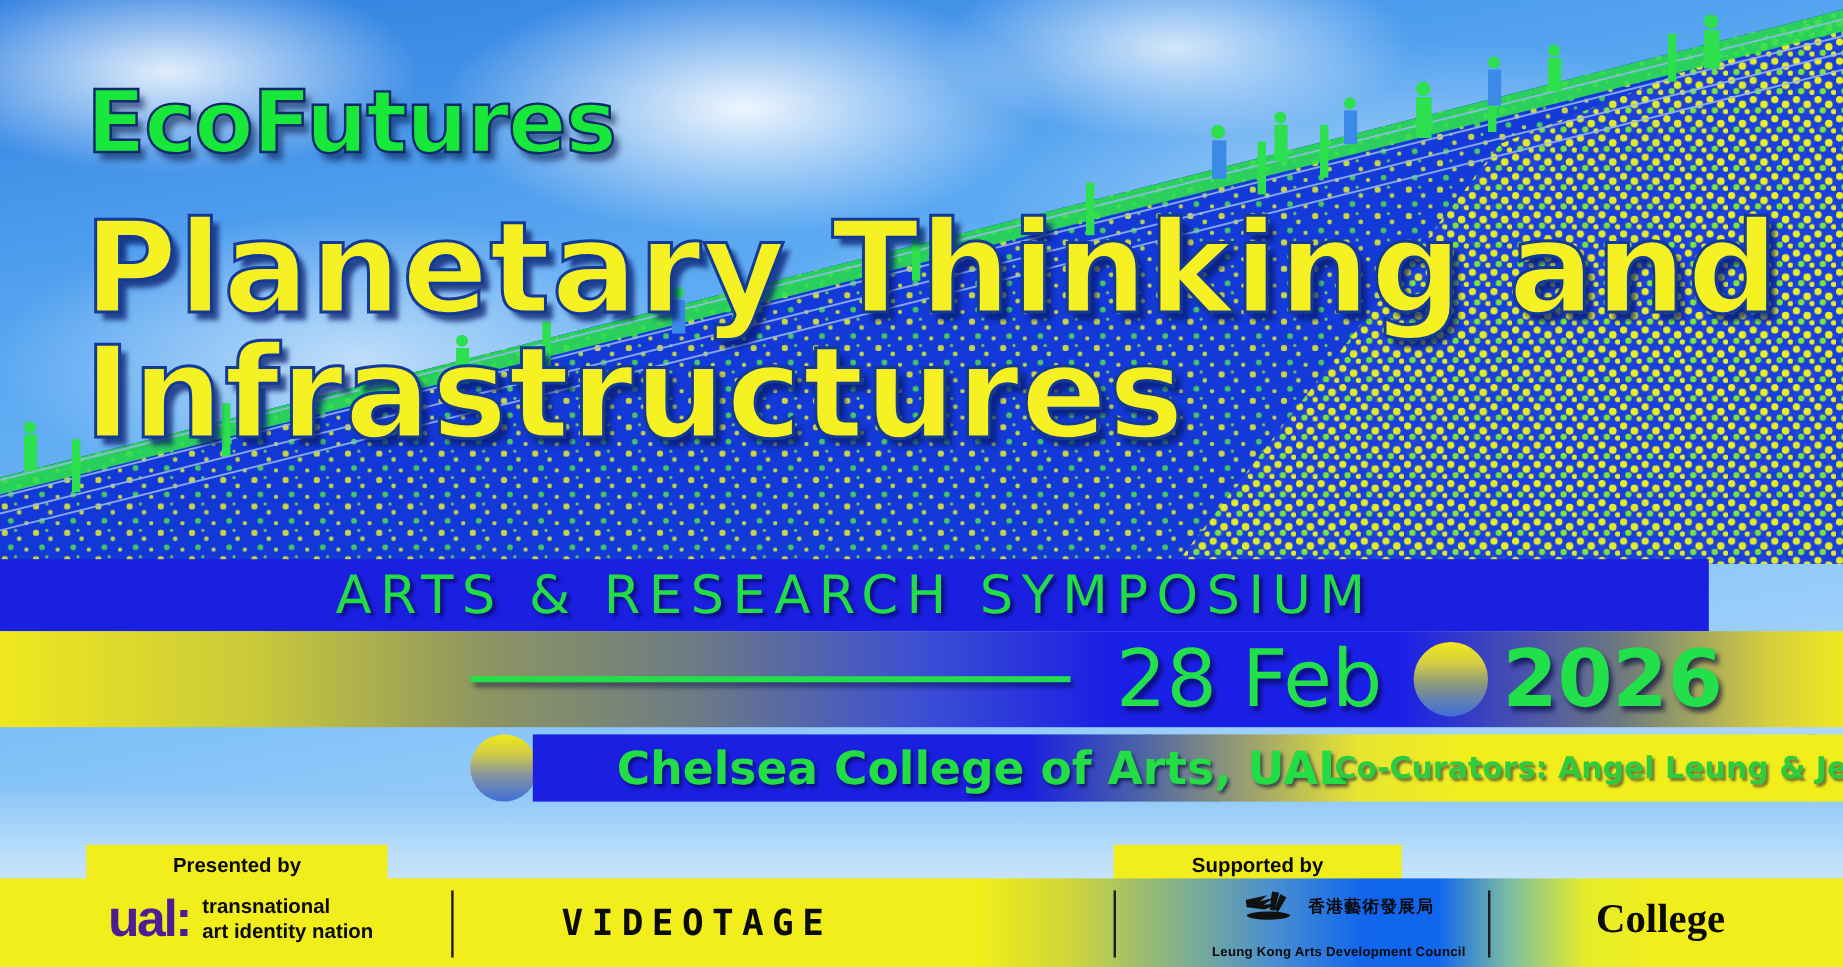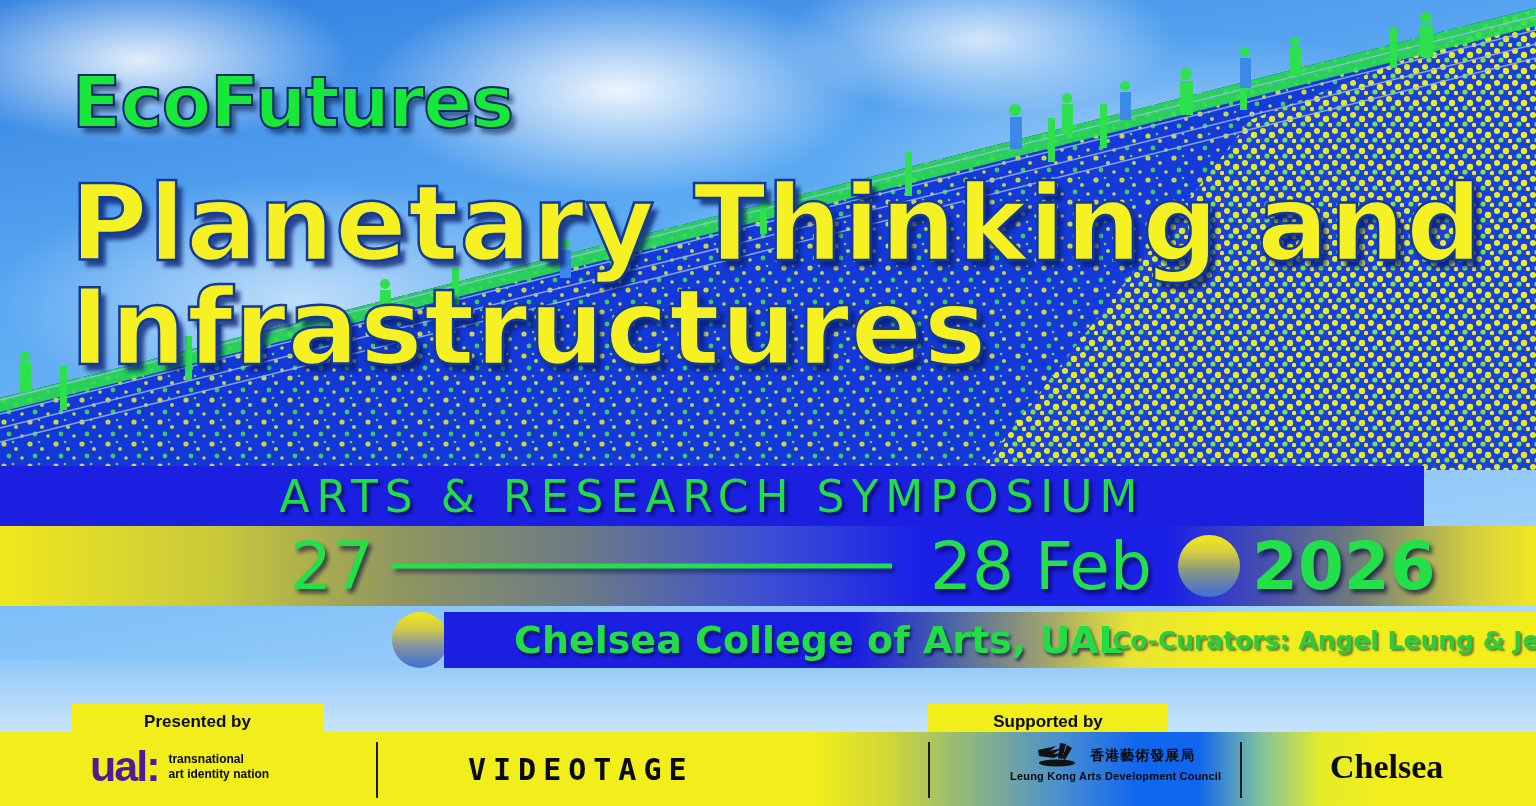--- a/index.html
+++ b/index.html
@@ -166,31 +166,31 @@
   }
   .ual {
     position:absolute; left:90px; top:745px;
     display:flex; align-items:center; gap:10px;
   }
   .ual-mark {
     font-size:43px; font-weight:bold; letter-spacing:-2px; color:#4c1d95;
     line-height:1; font-family:"Liberation Sans", sans-serif;
   }
   .ual-sub {
-    font-size:12px; font-weight:bold; line-height:1.18; color:#0a0a0a;
+    font-size:17px; font-weight:bold; line-height:1.18; color:#0a0a0a;
     font-family:"Liberation Sans", sans-serif;
   }
   .videotage {
     position:absolute; left:468px; top:752px;
     font-size:30px; font-weight:bold; letter-spacing:7px; color:#0a0a0a;
     font-family:"DejaVu Sans Mono", monospace;
   }
   .hkadc {
     position:absolute; left:1010px; top:742px;
-    display:flex; flex-direction:column; align-items:center; gap:0;
+    display:flex; flex-direction:column; align-items:center; gap:18px;
   }
   .hkadc-row { display:flex; align-items:center; gap:8px; }
   .hkadc-cn { font-size:14px; font-weight:bold; color:#0a0a0a; letter-spacing:1px;
     font-family:"DejaVu Sans", sans-serif; }
   .hkadc-en { font-size:11px; font-weight:bold; color:#0a0a0a; letter-spacing:.2px;
     font-family:"Liberation Sans", sans-serif; }
   .afterall {
     position:absolute; left:1330px; top:748px;
     font-size:34px; font-weight:bold; color:#0a0a0a;
     font-family:"Liberation Serif", serif;
@@ -316,21 +316,20 @@
     <div>Planetary Thinking and</div>
     <div>Infrastructures</div>
   </div>
 
   <div class="band-sym">
     <div class="sym-text">ARTS &amp; RESEARCH SYMPOSIUM</div>
   </div>
 
   <div class="band-date">
     <div class="d-inner">
-      <span class="d27">27</span>
       <span class="drule"></span>
       <span class="d28">28 Feb</span>
       <span class="dot-feb"></span>
       <span class="d2026">2026</span>
     </div>
   </div>
 
   <div class="circ yb" style="left:392px; top:640px;"></div>
   <div class="circ by" style="left:930px; top:640px;"></div>
   <div class="circ yb" style="left:986px; top:640px;"></div>
@@ -370,15 +369,15 @@
         <path d="M2,8 L20,4 L14,9 L26,6 L17,12 L28,11 L18,16 L3,14 Z" fill="#111"></path>
         <path d="M24,1 L30,2 L26,17 L22,16 Z" fill="#111"></path>
         <path d="M31,3 L36,6 L29,18 L26,16 Z" fill="#111"></path>
         <ellipse cx="21" cy="21" rx="18" ry="3.4" fill="#111"></ellipse>
       </svg>
       <span class="hkadc-cn">香港藝術發展局</span>
     </div>
     <div class="hkadc-en">Leung Kong Arts Development Council</div>
   </div>
 
-  <div class="afterall">Chelsea</div>
+  <div class="afterall">College</div>
 
 </div>
 
 </body></html>

